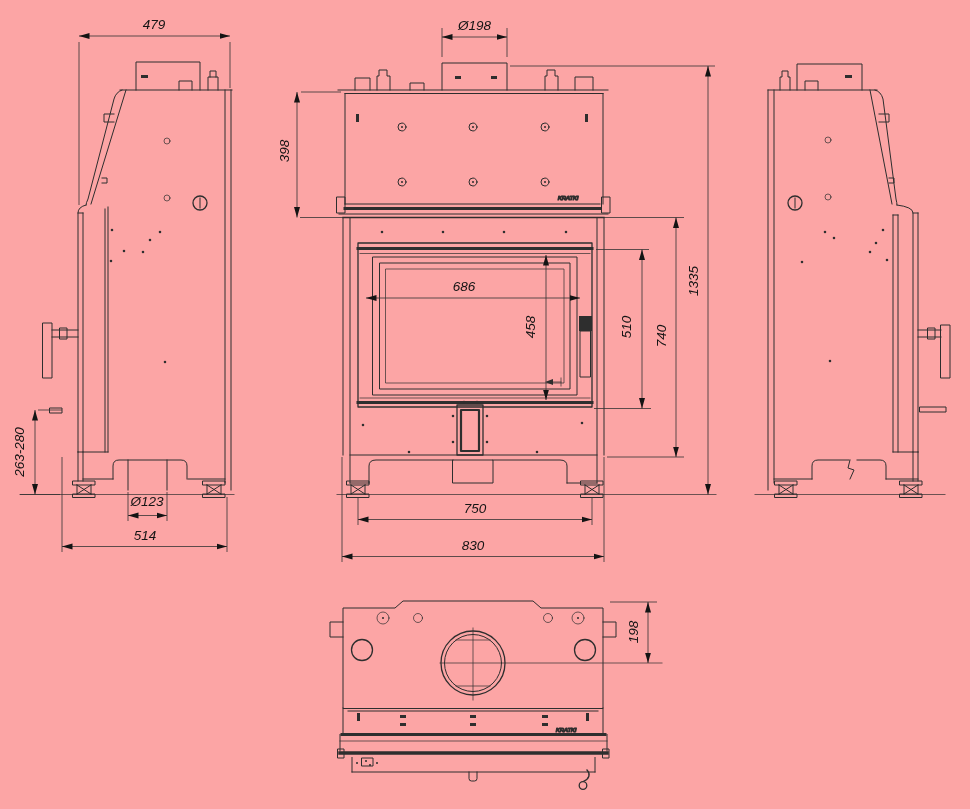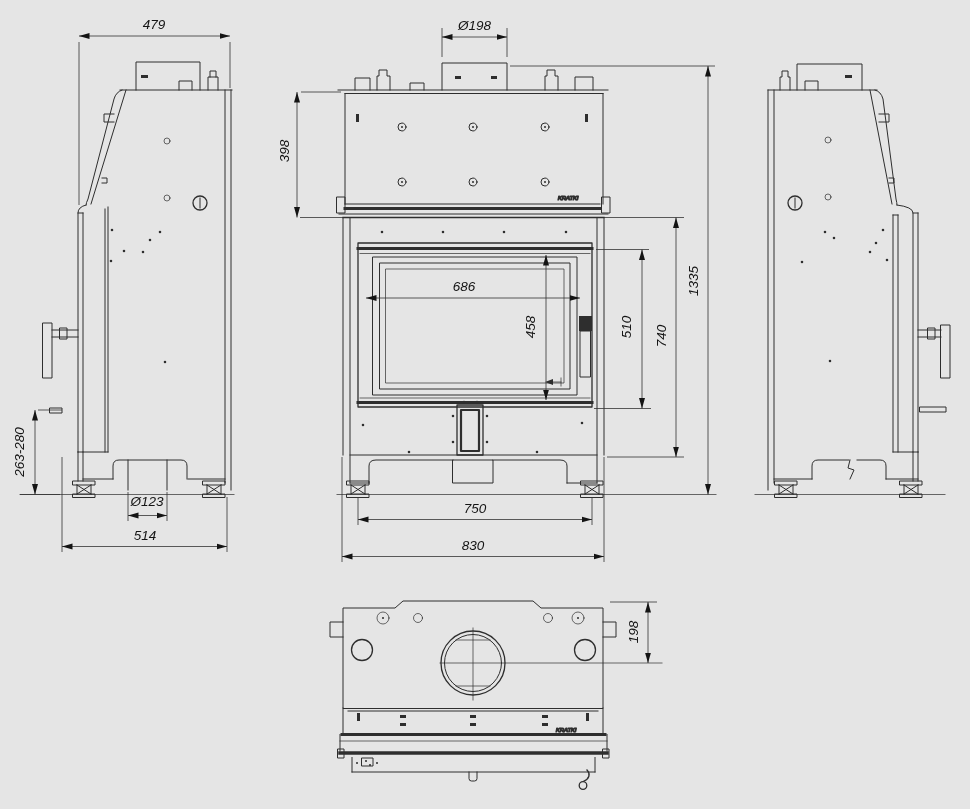--- a/index.html
+++ b/index.html
@@ -1,16 +1,16 @@
 <!DOCTYPE html>
 <html><head>
 <meta charset="utf-8">
 <style>
   html,body{margin:0;padding:0;background:#ffffff;}
-  .page{width:970px;height:809px;background:#e5e5e5;position:relative;overflow:hidden;}
+  .page{width:970px;height:809px;background:#fca5a5;position:relative;overflow:hidden;}
   svg{display:block;}
   .o   {stroke:#2e2e2e;fill:none;stroke-width:1;stroke-linecap:square;stroke-linejoin:round;}
   .t05 {stroke-width:.7;}
   .t12 {stroke-width:1.3;}
   .t22 {stroke-width:2.2;}
   .t3  {stroke-width:3;}
   .t35 {stroke-width:3.5;}
   .f   {fill:#2e2e2e;stroke:none;}
   .dots{stroke:#2e2e2e;fill:none;stroke-width:2.6;stroke-linecap:round;}
   .dots2{stroke:#2e2e2e;fill:none;stroke-width:2;stroke-linecap:round;}

